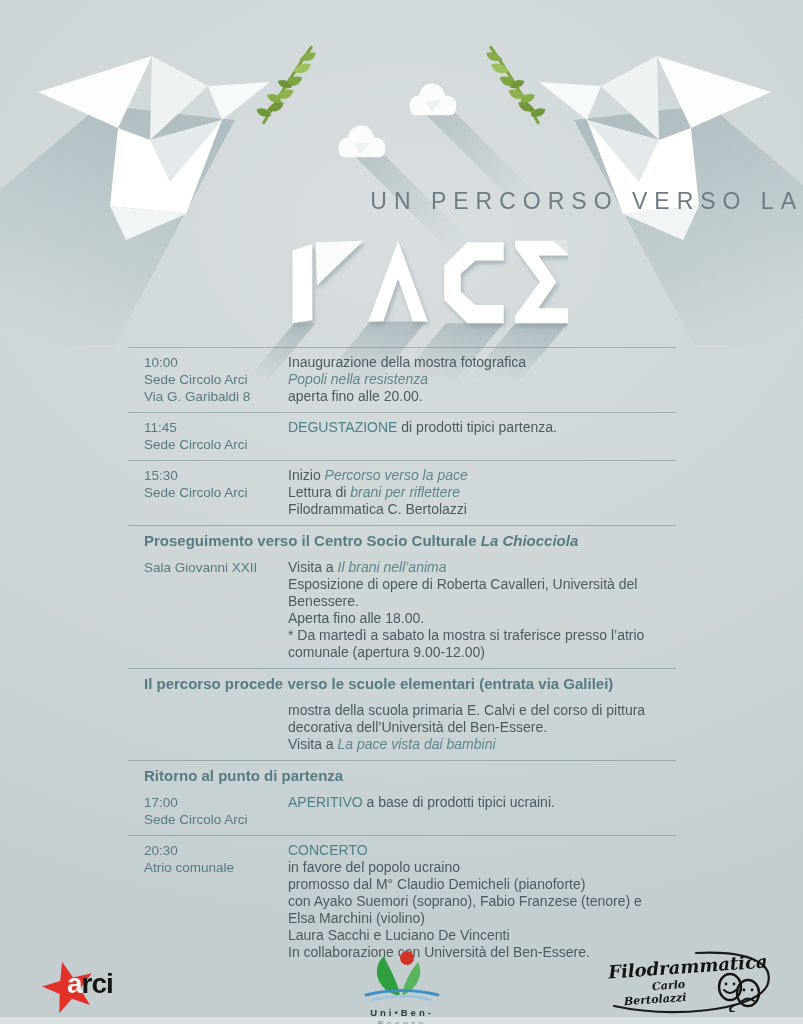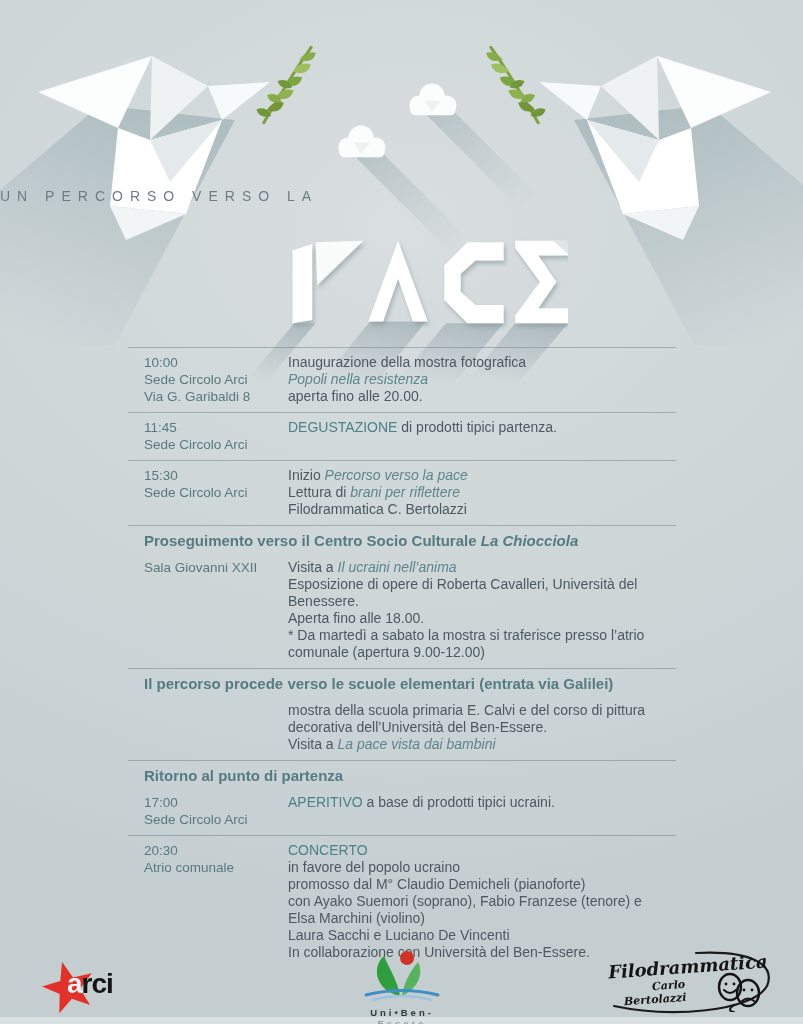--- a/index.html
+++ b/index.html
@@ -17,22 +17,22 @@
   .branch-right{left:478px;top:44px;transform:scaleX(-1) rotate(-6deg);}
   .cloud{position:absolute;width:58px;height:38px;}
   .cloud-1{left:403px;top:80px;}
   .cloud-2{left:332px;top:122px;}
   .cloud-shadow{position:absolute;width:22px;height:135px;
     background:linear-gradient(rgba(142,162,167,.42),rgba(142,162,167,0));
     transform-origin:top center;transform:rotate(-45deg);}
   .cs-1{left:424px;top:108px;}
   .cs-2{left:353px;top:150px;}
   
-  .kicker{position:absolute;top:188px;left:0;width:100%;text-align:left;
-    font-size:14px;letter-spacing:7px;color:#6d7c84;font-weight:400;}
+  .kicker{position:absolute;top:188px;left:0;width:100%;text-align:right;
+    font-size:23px;letter-spacing:7px;color:#6d7c84;font-weight:400;}
   .pace{position:absolute;left:238px;top:229px;width:330px;height:176px;}
   
   .schedule{position:absolute;left:128px;top:347px;width:548px;}
   .divider{border-top:1px solid rgba(104,126,136,.48);height:0;}
   .row{display:flex;padding:6px 2px 7px 16px;}
   .col-left{width:144px;flex:none;color:#577a80;font-size:13.5px;line-height:17px;}
   .col-right{flex:1;padding-right:6px;color:#4d5961;font-size:14px;line-height:17px;}
   .lline{white-space:nowrap;}
   .sec-header{padding:6px 2px 4px 16px;color:#567b82;font-weight:700;font-size:15px;line-height:17px;}
   .seg-acc{color:#4c8187;}
@@ -227,21 +227,21 @@
           <div class="rline"><span class="seg">Filodrammatica C. Bertolazzi</span></div>
         </div>
       </div>
       <div class="divider"></div>
       <div class="sec-header"><span class="seg">Proseguimento verso il Centro Socio Culturale </span><span class="seg seg-i">La Chiocciola</span></div>
       <div class="row">
         <div class="col-left">
           <div class="lline">Sala Giovanni XXII</div>
         </div>
         <div class="col-right">
-          <div class="rline"><span class="seg">Visita a </span><span class="seg seg-ia">Il ucraini nell’anima</span></div>
+          <div class="rline"><span class="seg">Visita a </span><span class="seg seg-ia">Il brani nell’anima</span></div>
           <div class="rline"><span class="seg">Esposizione di opere di Roberta Cavalleri, Università del Benessere.</span></div>
           <div class="rline"><span class="seg">Aperta fino alle 18.00.</span></div>
           <div class="rline"><span class="seg">* Da martedì a sabato la mostra si traferisce presso l’atrio comunale (apertura 9.00-12.00)</span></div>
         </div>
       </div>
       <div class="divider"></div>
       <div class="sec-header"><span class="seg">Il percorso procede verso le scuole elementari (entrata via Galilei)</span></div>
       <div class="row">
         <div class="col-left"></div>
         <div class="col-right">

